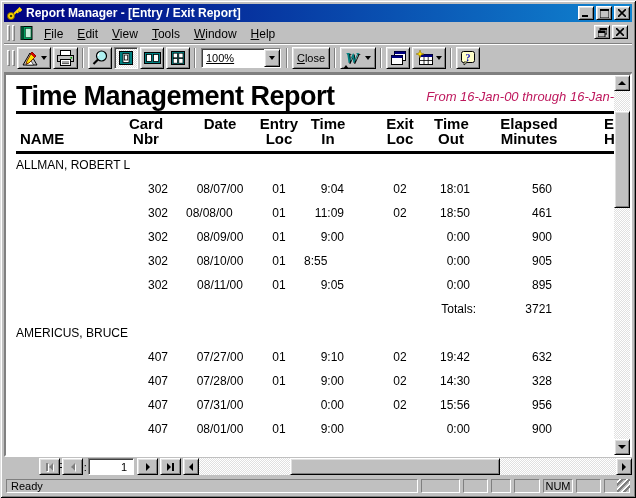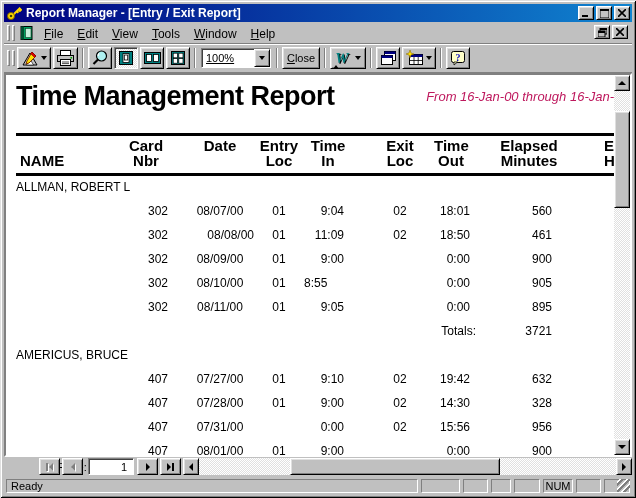--- a/index.html
+++ b/index.html
@@ -53,35 +53,35 @@
     box-shadow: inset 1px 1px 0 #404040;
     background-color:#e0e0e0;
     background-image:linear-gradient(45deg,#fff 25%,transparent 25%,transparent 75%,#fff 75%),
                      linear-gradient(45deg,#fff 25%,transparent 25%,transparent 75%,#fff 75%);
     background-size:2px 2px; background-position:0 0,1px 1px;
   }
   .caret-down { width:0; height:0; border-left:3px solid transparent;
     border-right:3px solid transparent; border-top:4px solid #000; }
   .combo { display:flex; height:20px; margin:0 2px; border:1px solid;
     border-color:#808080 #fff #fff #808080; box-shadow:inset 1px 1px 0 #404040;
-    background:#fff; width:70px;text-decoration:underline; }
+    background:#fff; width:80px;text-decoration:underline; }
   .combo .combo-text { flex:1; font-size:11px; padding:3px 0 0 4px; }
   .combo .combo-arrow { width:16px; background:#c0c0c0; border:1px solid;
     border-color:#fff #000 #000 #fff; box-shadow:inset 1px 1px 0 #dfdfdf, inset -1px -1px 0 #808080;
     display:flex; align-items:center; justify-content:center; padding:0; }
   .w-glyph { font-family:"Liberation Serif", serif; font-style:italic; font-weight:bold;
     font-size:15px; color:#008080; text-shadow:1px 1px 0 #000; line-height:1; position:relative; }
   .w-tri { position:absolute; left:-2px; bottom:-3px; width:0; height:0;
     border-left:3px solid transparent; border-right:3px solid transparent; border-bottom:4px solid #000; }
 
   
   .viewport { height:384px; display:flex;
     border:2px solid; border-color:#808080 #fff #fff #808080; background:#c0c0c0; }
   .report-clip { width:608px; height:380px; background:#fff; overflow:hidden; position:relative; }
-  .rpt-head { height:58px; position:relative; }
+  .rpt-head { height:36px; position:relative; }
   .rpt-title { position:absolute; left:10px; top:6px; font-size:27px; font-weight:bold;
     letter-spacing:-0.5px; white-space:nowrap; color:#000; }
   .rpt-range { position:absolute; right:0; top:14px; font-size:13px; font-style:italic;
     white-space:nowrap; color:#be185d; }
   table.rpt { border-collapse:collapse; table-layout:fixed; width:664px; margin-left:10px; }
   table.rpt th { border-top:3px solid #000; border-bottom:3px solid #000;
     padding:2px 0 5px; font-size:15px; font-weight:bold; vertical-align:bottom; }
   table.rpt th div { height:15px; line-height:15px; white-space:nowrap; }
   table.rpt td { font-size:12px; height:24px; padding:0; white-space:nowrap; color:#000; }
   td.group-name { height:auto; padding:14px 0 4px 4px; font-size:13px; }
@@ -390,21 +390,21 @@
               <td style="text-align: center;">01</td>
               <td style="text-align: right; padding-right: 8px;">9:04</td>
               <td style="text-align: center; padding-left: 14px;">02</td>
               <td style="text-align: right; padding-right: 18px;">18:01</td>
               <td style="text-align: right; padding-right: 28px;">560</td>
               <td style="text-align: left;"></td>
             </tr>
             <tr>
               <td style="text-align: left;"></td>
               <td style="text-align: right; padding-right: 6px;">302</td>
-              <td style="text-align: right; padding-left: 12px; margin-top: 11px;">08/08/00</td>
+              <td style="text-align: left; padding-left: 12px; margin-top: 11px;">08/08/00</td>
               <td style="text-align: center;">01</td>
               <td style="text-align: right; padding-right: 8px;">11:09</td>
               <td style="text-align: center; padding-left: 14px;">02</td>
               <td style="text-align: right; padding-right: 18px;">18:50</td>
               <td style="text-align: right; padding-right: 28px;">461</td>
               <td style="text-align: left;"></td>
             </tr>
             <tr>
               <td style="text-align: left;"></td>
               <td style="text-align: right; padding-right: 6px;">302</td>

